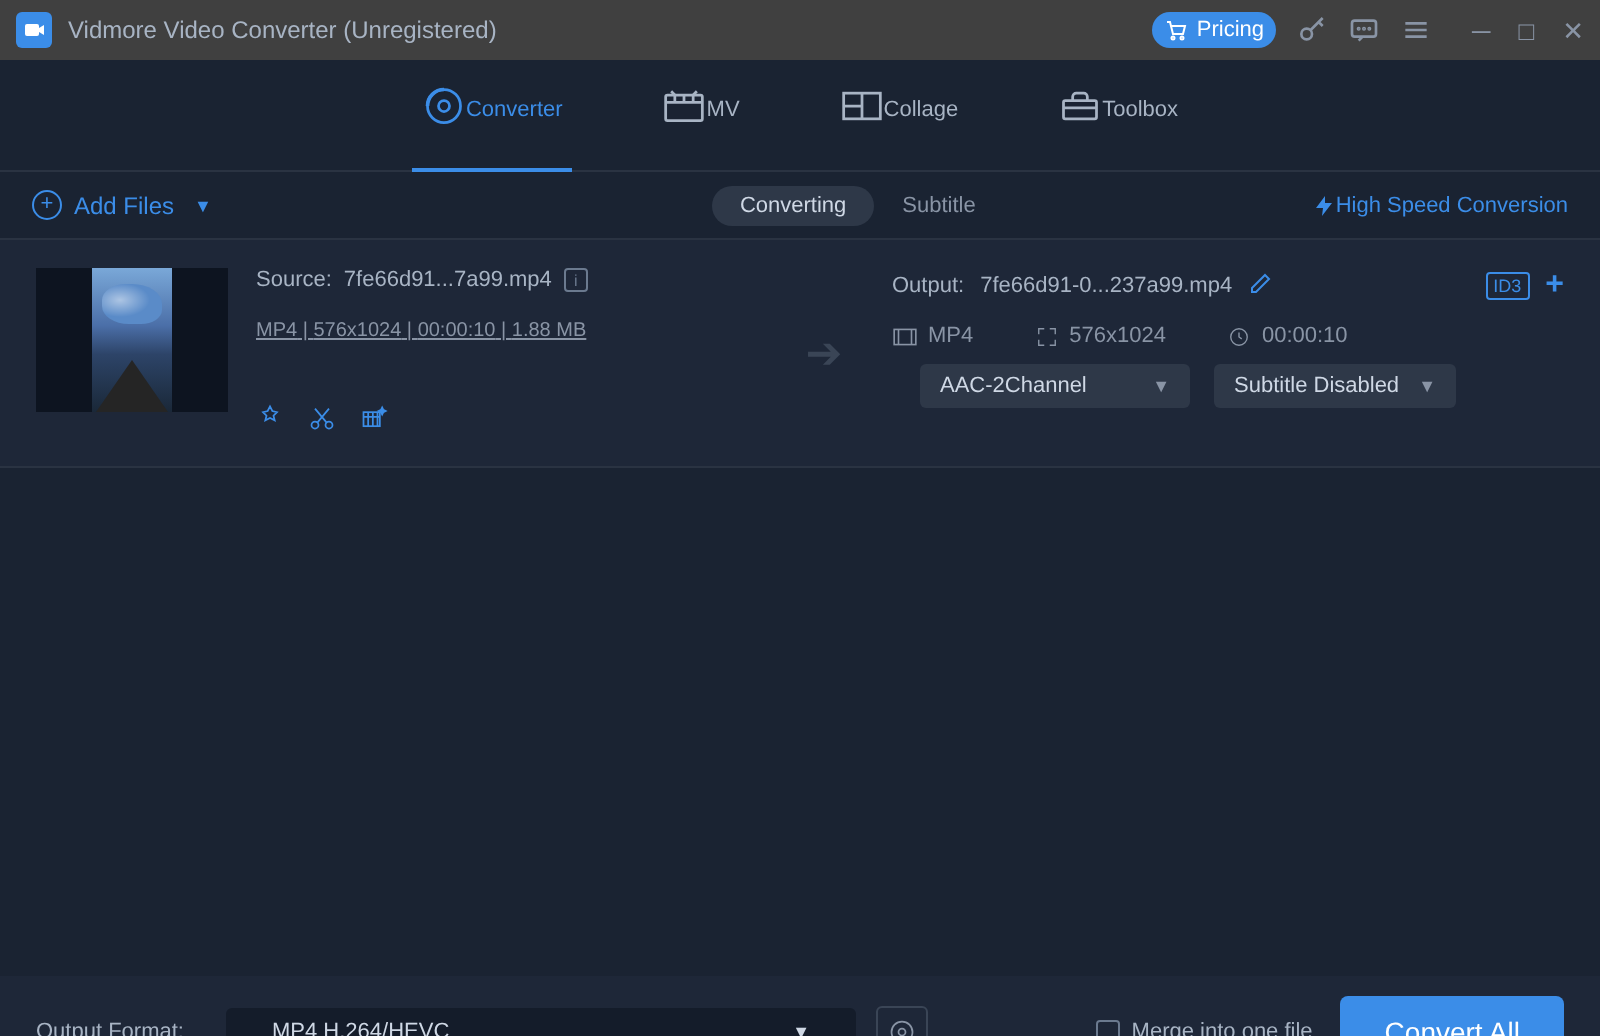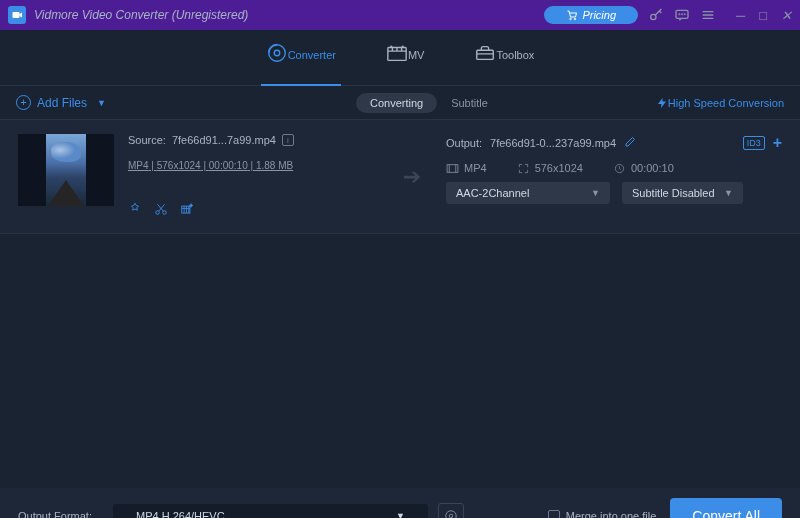--- a/index.html
+++ b/index.html
@@ -1,22 +1,22 @@
 <!DOCTYPE html>
 <html><head>
 <meta charset="utf-8">
 <style>
 * { box-sizing: border-box; margin: 0; padding: 0; font-family: "Segoe UI", Arial, sans-serif; }
 body { background: #1a2332; color: #a8b4c4; font-size: 12px; width: 800px; height: 518px; overflow: hidden; }
-.titlebar { height: 30px; background: #4c1d95; display: flex; align-items: center; padding: 0 8px; font-style: italic; }
+.titlebar { height: 30px; background: #404040; display: flex; align-items: center; padding: 0 8px; }
 .logo { width: 18px; height: 18px; background: #3b8de8; border-radius: 3px; margin-right: 8px; display: flex; align-items: center; justify-content: center; }
 .logo svg { width: 12px; height: 12px; }
 .app-title { color: #a8b4c4; font-size: 12px; flex: 1; }
 .titlebar-right { display: flex; align-items: center; gap: 10px; }
-.pricing-btn { background: #3b8de8; color: #fff; padding: 3px 22px; border-radius: 10px; font-size: 11px; display: flex; align-items: center; gap: 4px; cursor: pointer; justify-content: flex-end; }
+.pricing-btn { background: #3b8de8; color: #fff; padding: 3px 6px; border-radius: 10px; font-size: 11px; display: flex; align-items: center; gap: 4px; cursor: pointer; justify-content: flex-end; }
 .tb-icon { width: 16px; height: 16px; cursor: pointer; color: #8994a5; display:flex; align-items:center; justify-content:center; }
 .win-controls { display: flex; gap: 14px; margin-left: 10px; color: #8994a5; }
 .win-controls span { cursor: pointer; font-size: 13px; }
 
 .top-tabs { height: 56px; display: flex; justify-content: center; gap: 50px; border-bottom: 1px solid #2a3342; }
 .top-tab { display: flex; align-items: center; justify-content: flex-end; padding-bottom: 6px; cursor: pointer; color: #a8b4c4; position:relative; }
 .top-tab.active { color: #3b8de8; }
 .top-tab.active::after { content:""; position:absolute; bottom:-1px; left:-5px; right:-5px; height:2px; background:#3b8de8; }
 .top-tab .icn { width: 22px; height: 20px; margin-bottom: 4px; display:flex; align-items:center; justify-content:center; }
 .top-tab .lbl { font-size: 11px; }
@@ -47,21 +47,21 @@
 .right-col { flex:1; }
 .out-line { font-size:11px; color:#a8b4c4; display:flex; align-items:center; gap:8px; margin-bottom:10px; }
 .out-line .spacer { flex:1; }
 .id3 { font-size:9px; border:1px solid #3b8de8; color:#3b8de8; padding:1px 3px; border-radius:2px; cursor:pointer; }
 .plus-blue { color:#3b8de8; font-size:16px; cursor:pointer; font-weight:bold; }
 .out-specs { display:flex; gap:30px; font-size:11px; color:#8994a5; margin-bottom:8px; align-items:center; }
 .out-specs .spec { display:flex; align-items:center; gap:5px; }
 .spec-icn { width:13px; height:11px; }
 .dd-row { display:flex; gap:12px; }
 .dd { background:#2e3848; padding:5px 10px; border-radius:3px; font-size:11px; color:#cfd8e5; cursor:pointer; display:flex; align-items:center; justify-content:space-between; }
-.dd.aac { width:164px; }
+.dd.aac { width:135px;margin-left:14px; }
 .dd.sub { width:121px; }
 .dd .caret { font-size:9px; color:#8994a5; }
 
 .settings-col { width:50px; display:flex; flex-direction:column; align-items:center; gap:4px; }
 .fmt-box { width:32px; height:30px; background:#2e3848; border-radius:3px; display:flex; flex-direction:column; align-items:center; justify-content:center; cursor:pointer; position:relative; }
 .fmt-box .film { width:20px; height:14px; border:1px solid #8fa4c4; position:relative; }
 .fmt-box .fmt-tag { position:absolute; bottom:2px; right:2px; font-size:7px; color:#cfd8e5; }
 .fmt-box .caret-s { position:absolute; right:3px; top:3px; font-size:7px; color:#8fa4c4; }
 .settings-lbl { font-size:9px; color:#3b8de8; border:1px solid #3b8de8; padding:1px 4px; border-radius:2px; cursor:pointer; }
 
@@ -142,20 +142,29 @@
           <rect x="2" y="4" width="20" height="14" rx="1"></rect>
           <path d="M2 8h20M7 4v4M12 4v4M17 4v4"></path>
           <path d="M5 2l2 2M19 2l-2 2"></path>
         </svg>
       </div>
     <div class="lbl">MV</div>
   </div>
   <div class="top-tab">
     <div class="icn">
         <svg width="22" height="18" viewBox="0 0 24 18" fill="none" stroke="#a8b4c4" stroke-width="1.5">
+          <rect x="2" y="2" width="20" height="14"></rect>
+          <path d="M12 2v14M2 9h10"></path>
+        </svg>
+      </div>
+    <div class="lbl">Collage</div>
+  </div>
+  <div class="top-tab">
+    <div class="icn">
+        <svg width="22" height="18" viewBox="0 0 24 18" fill="none" stroke="#a8b4c4" stroke-width="1.5">
           <rect x="3" y="6" width="18" height="10" rx="1"></rect>
           <path d="M8 6V4a2 2 0 0 1 2-2h4a2 2 0 0 1 2 2v2M3 10h18"></path>
         </svg>
       </div>
     <div class="lbl">Toolbox</div>
   </div>
 </div>
 
 <div class="toolbar-row">
   <div class="add-files">

